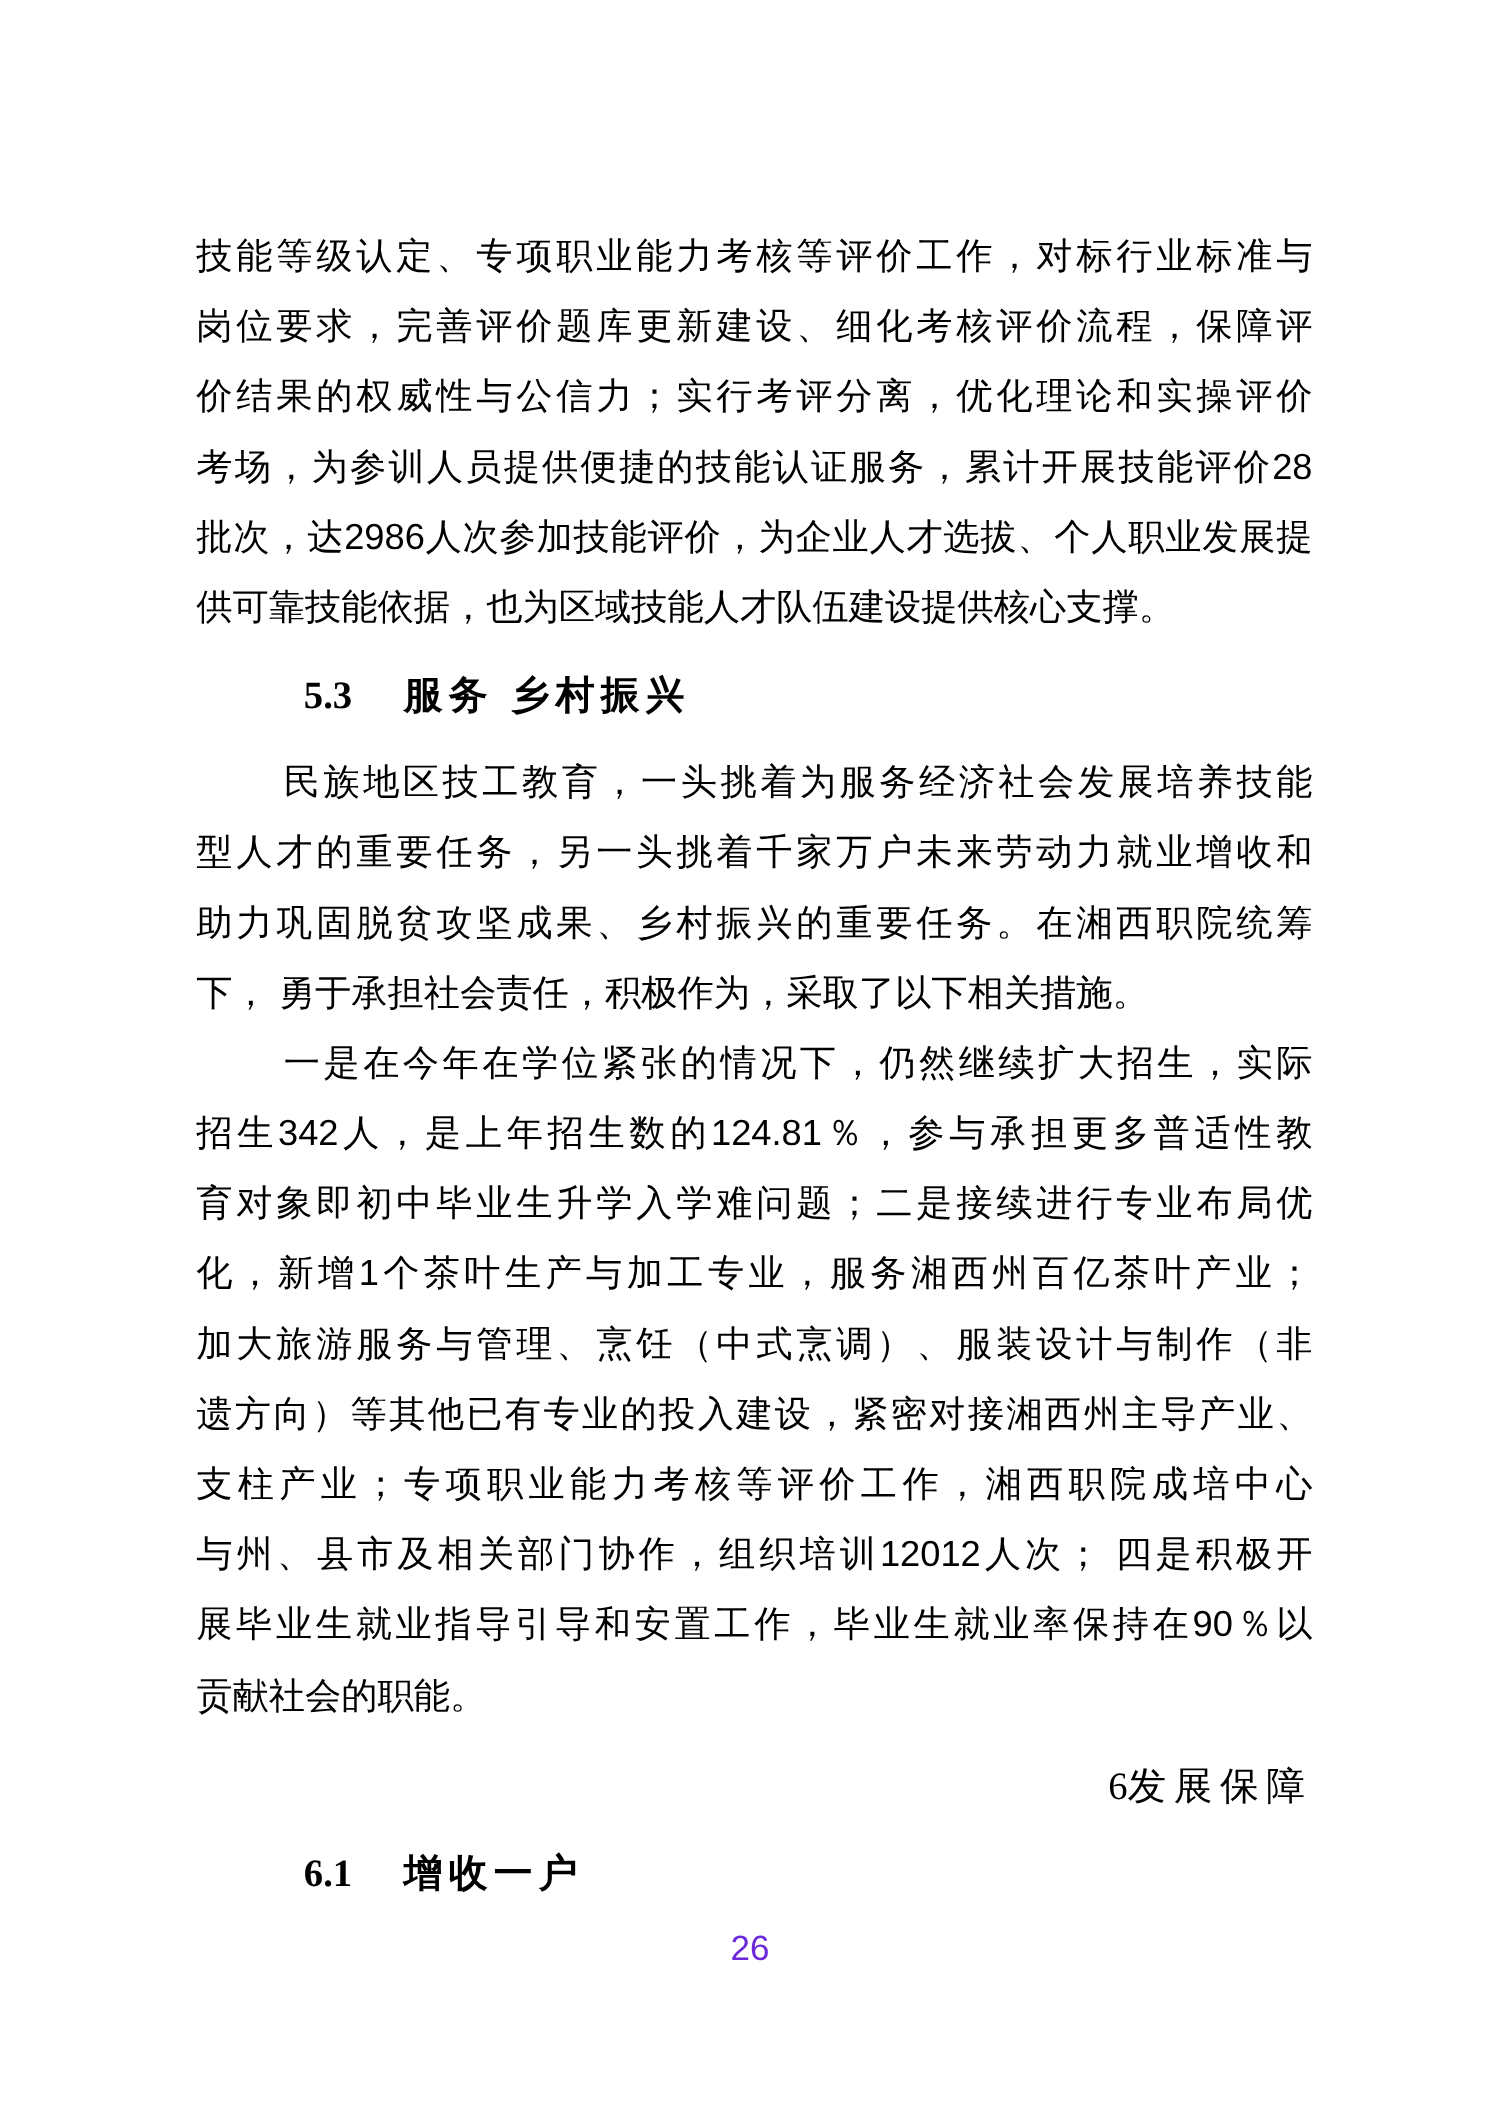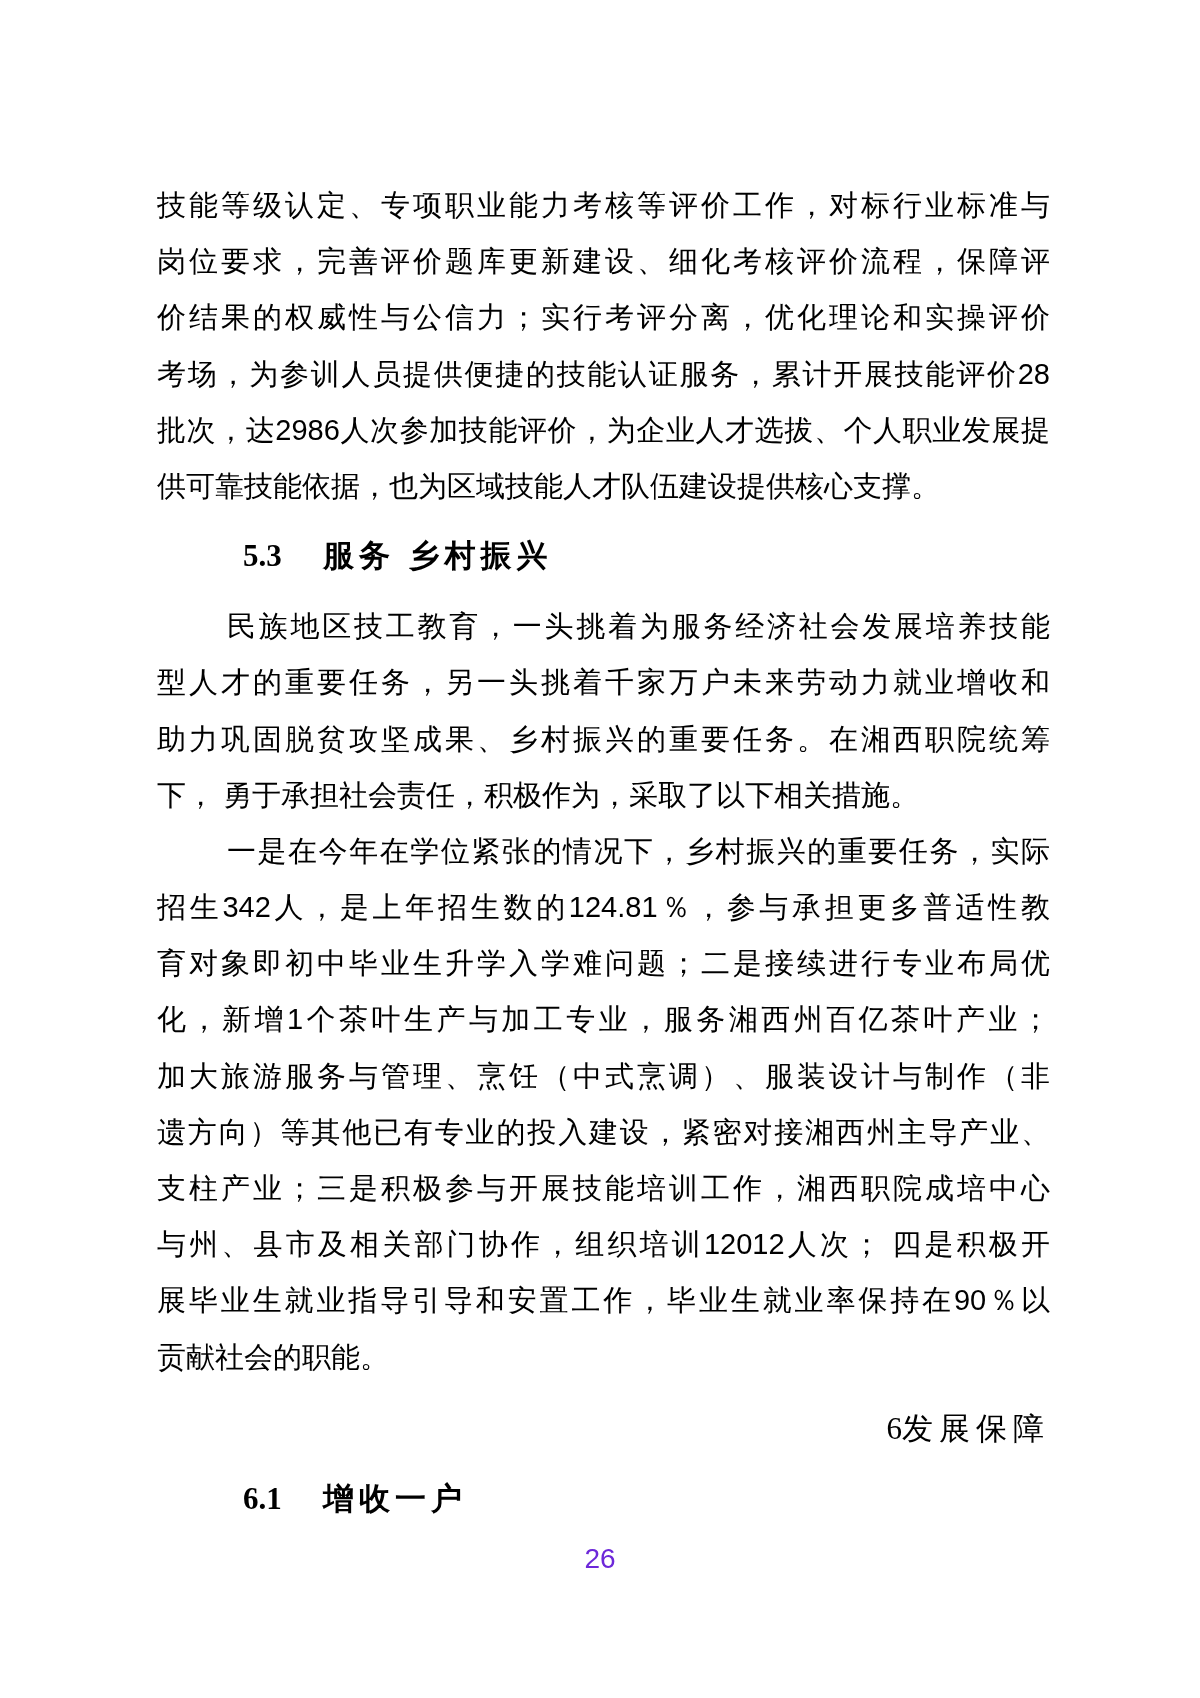--- a/index.html
+++ b/index.html
@@ -109,27 +109,27 @@
 
     <div class="h-sub">
       <span class="h-num">5.3</span><span class="h-title">服务 乡村振兴</span>
     </div>
 
     <p class="bl indent">民族地区技工教育，一头挑着为服务经济社会发展培养技能</p>
     <p class="bl">型人才的重要任务，另一头挑着千家万户未来劳动力就业增收和</p>
     <p class="bl">助力巩固脱贫攻坚成果、乡村振兴的重要任务。在湘西职院统筹</p>
     <p class="bl para-end">下， 勇于承担社会责任，积极作为，采取了以下相关措施。</p>
 
-    <p class="bl indent">一是在今年在学位紧张的情况下，乡村振兴的重要任务，实际</p>
+    <p class="bl indent">一是在今年在学位紧张的情况下，仍然继续扩大招生，实际</p>
     <p class="bl">招生342人，是上年招生数的124.81％，参与承担更多普适性教</p>
     <p class="bl">育对象即初中毕业生升学入学难问题；二是接续进行专业布局优</p>
     <p class="bl">化，新增1个茶叶生产与加工专业，服务湘西州百亿茶叶产业；</p>
     <p class="bl">加大旅游服务与管理、烹饪（中式烹调）、服装设计与制作（非</p>
     <p class="bl">遗方向）等其他已有专业的投入建设，紧密对接湘西州主导产业、</p>
-    <p class="bl">支柱产业；三是积极参与开展技能培训工作，湘西职院成培中心</p>
+    <p class="bl">支柱产业；专项职业能力考核等评价工作，湘西职院成培中心</p>
     <p class="bl">与州、县市及相关部门协作，组织培训12012人次； 四是积极开</p>
     <p class="bl">展毕业生就业指导引导和安置工作，毕业生就业率保持在90％以</p>
     <p class="bl para-end">贡献社会的职能。</p>
 
     <div class="h-chapter">
       <span class="hc-num">6</span><span class="hc-title">发展保障</span>
     </div>
 
     <div class="h-sub">
       <span class="h-num">6.1</span><span class="h-title">增收一户</span>

